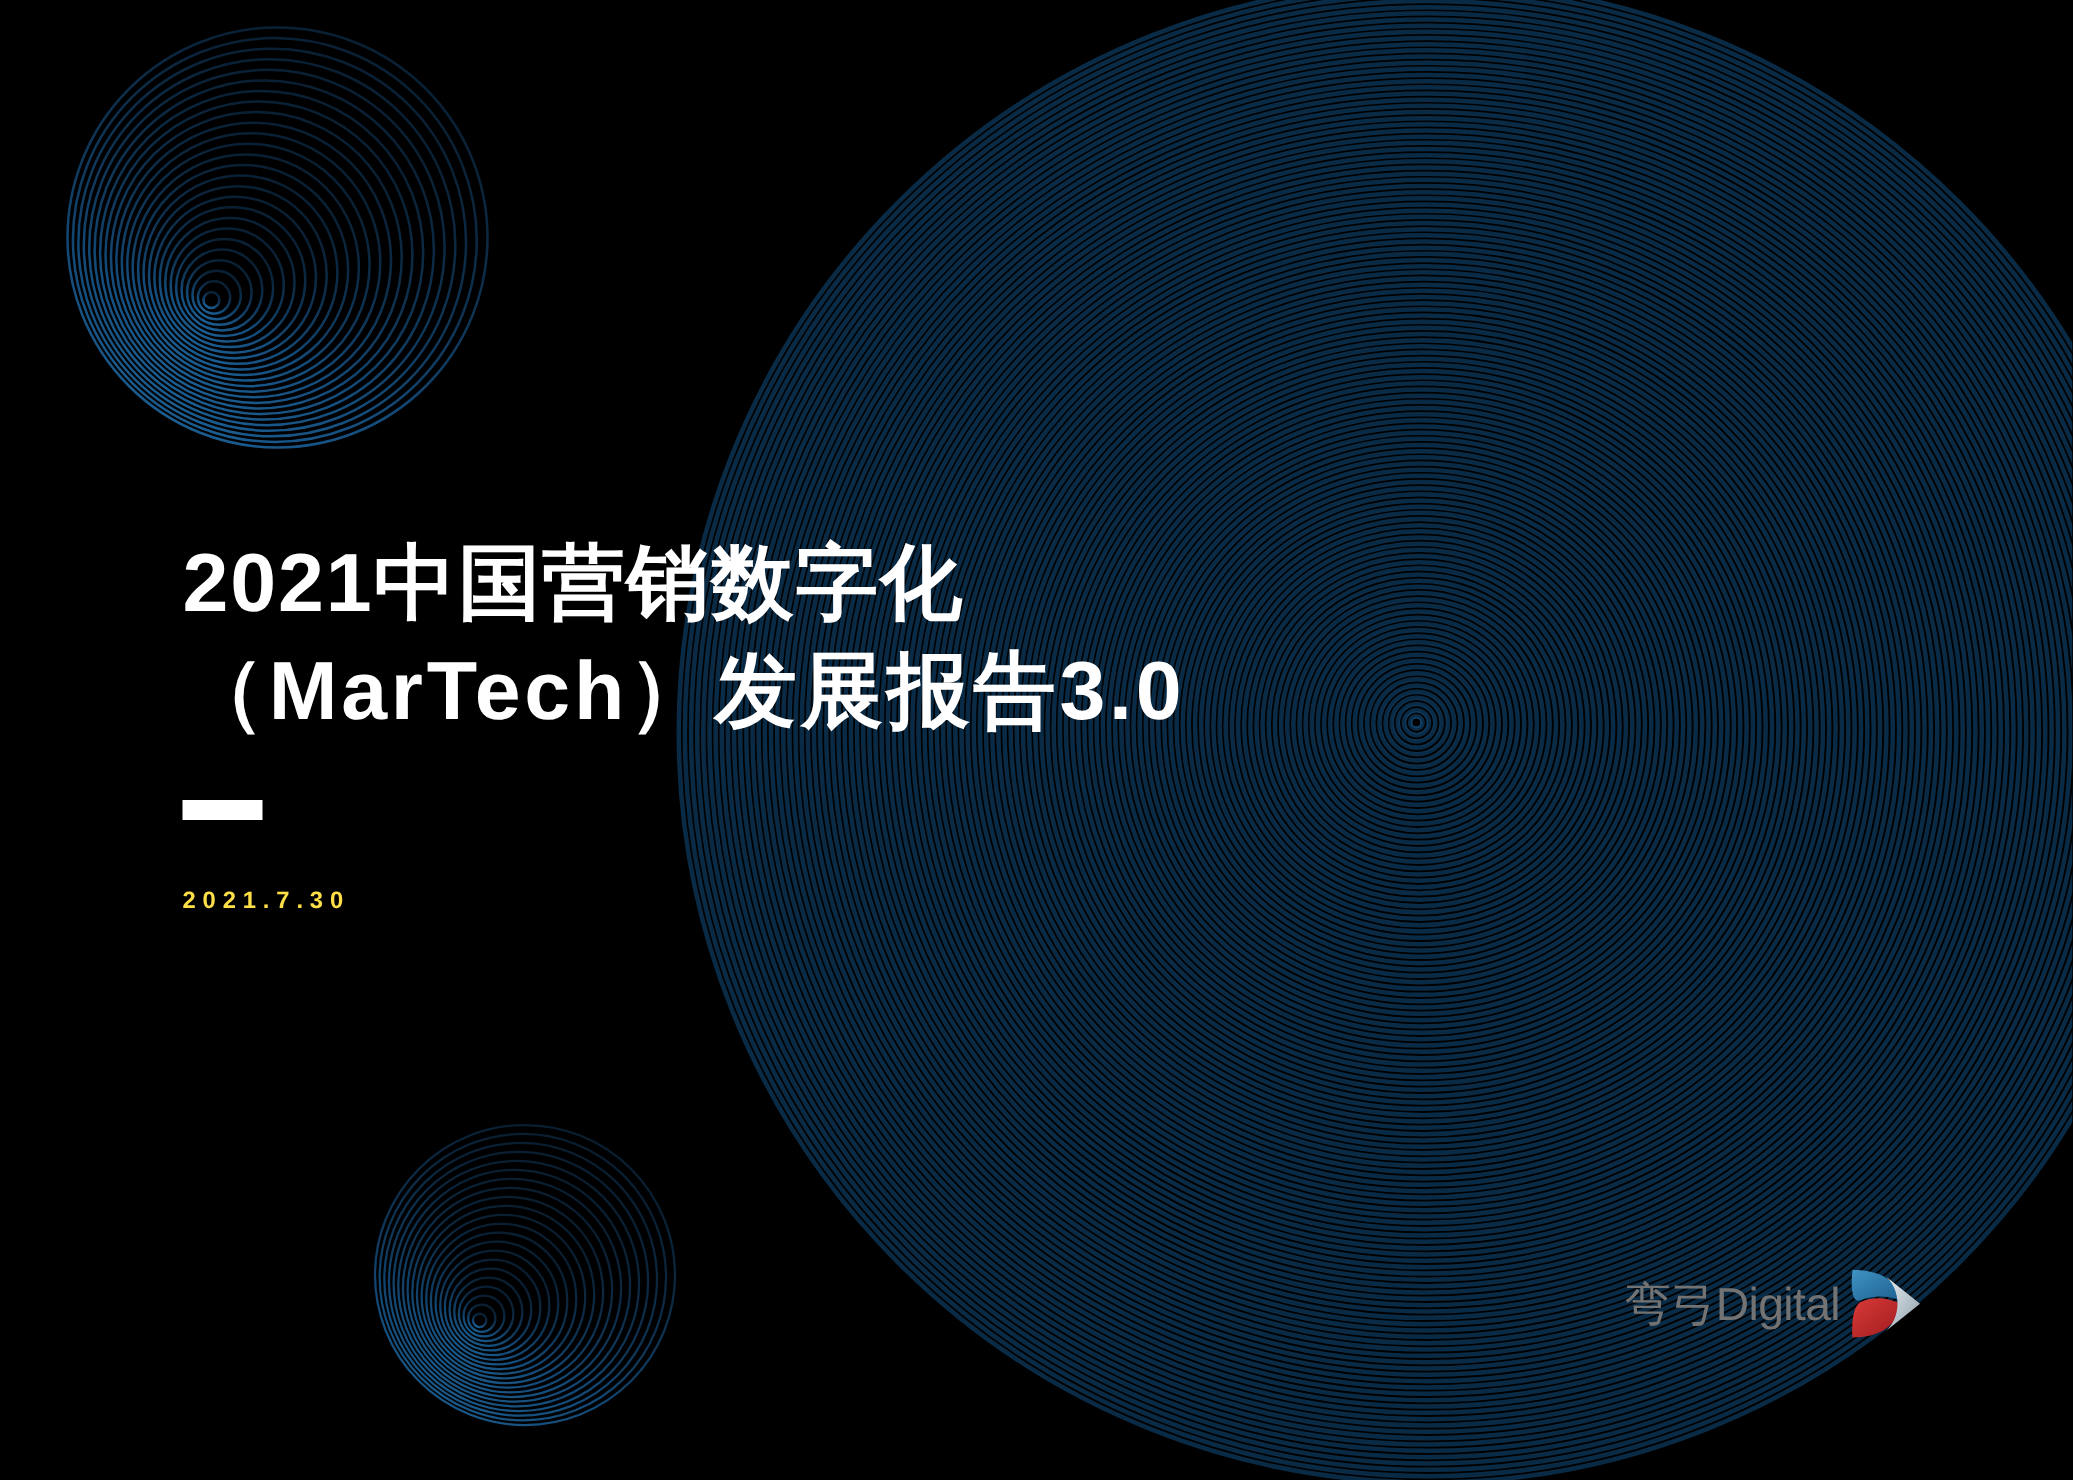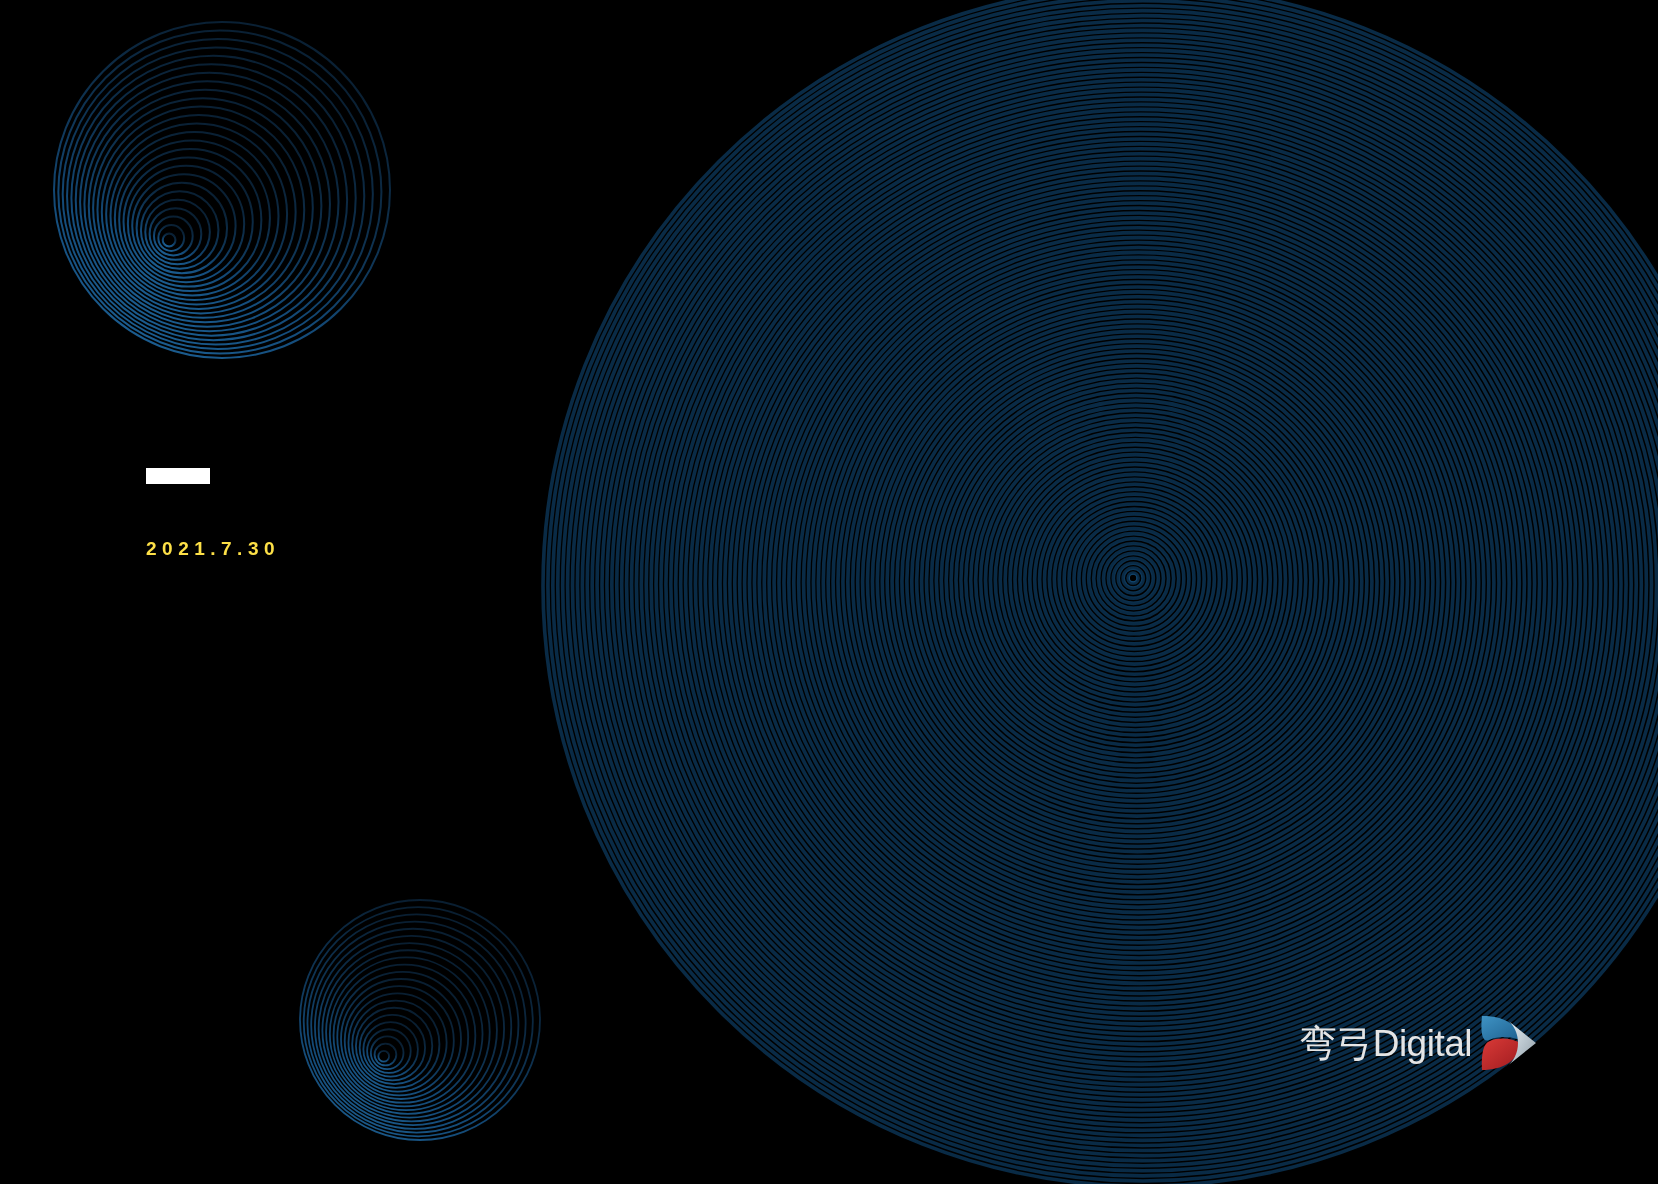--- a/index.html
+++ b/index.html
@@ -72,21 +72,21 @@
   .logo {
     position: absolute;
     right: 118px;
     bottom: 112px;
     display: flex;
     align-items: center;
     gap: 6px;
     z-index: 6;
   }
   .logo-text {
-    color: #e5e5e5;
+    color: #737373;
     font-size: 37px;
     font-weight: 400;
     letter-spacing: -0.5px;
     line-height: 1;
     white-space: nowrap;
   }
   .logo-mark { display: block; }
 </style>
 </head>
 <body>
@@ -287,20 +287,24 @@
             <circle cx="388.91" cy="1051.09" r="21.82" fill="none" stroke="url(#glowSmall)" stroke-width="1.80" opacity="0.850"></circle>
             <circle cx="387.18" cy="1052.82" r="16.36" fill="none" stroke="url(#glowSmall)" stroke-width="1.80" opacity="0.850"></circle>
             <circle cx="385.45" cy="1054.55" r="10.91" fill="none" stroke="url(#glowSmall)" stroke-width="1.80" opacity="0.850"></circle>
             <circle cx="383.73" cy="1056.27" r="5.45" fill="none" stroke="url(#glowSmall)" stroke-width="1.80" opacity="0.850"></circle>
           </g>
       </g>
     </svg>
   </div>
 
   <div class="content">
+    <h1 class="title">
+      <span class="title-line-1">2021中国营销数字化</span><br>
+      <span class="title-line-2">（MarTech）发展报告3.0</span>
+    </h1>
     <div class="divider"></div>
     <div class="date">2021.7.30</div>
   </div>
 
   <div class="logo">
     <span class="logo-text">弯弓Digital</span>
     <svg class="logo-mark" width="62" height="58" viewBox="0 0 62 58">
       <defs>
         <linearGradient id="lgBlue" x1="0" y1="0" x2="1" y2="1">
           <stop offset="0%" stop-color="#3f93c4"></stop>

